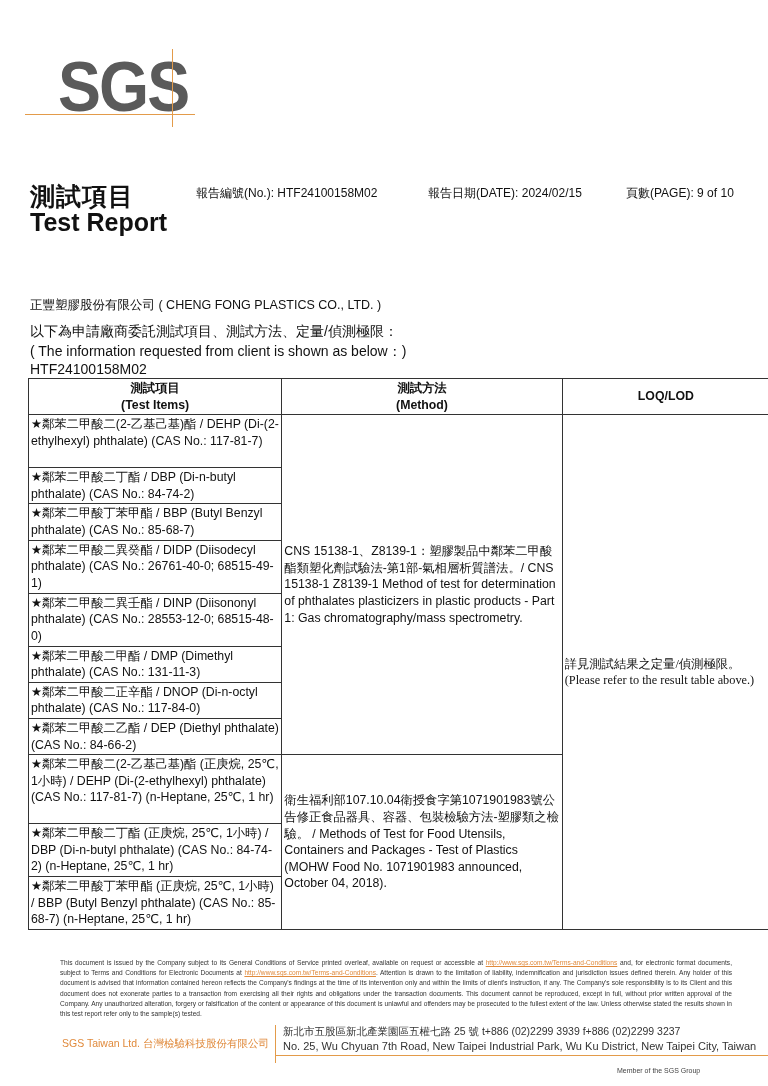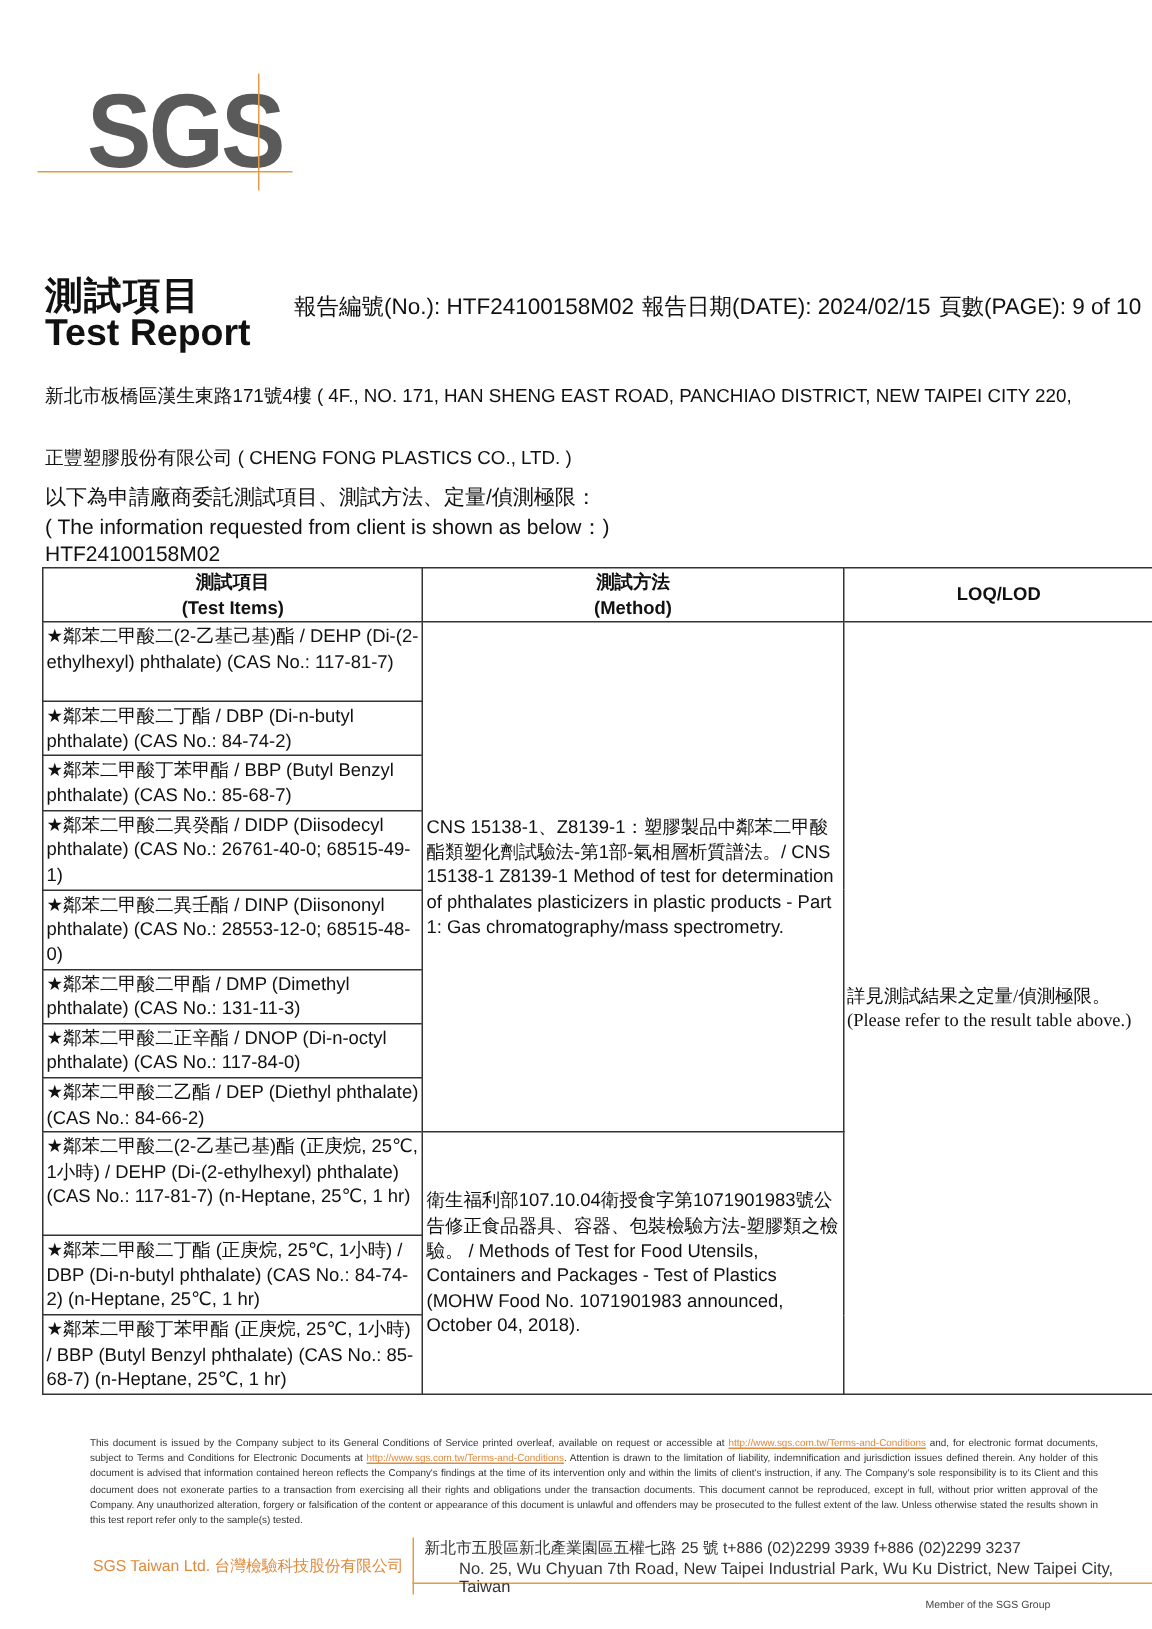--- a/index.html
+++ b/index.html
@@ -9,59 +9,58 @@
 
   
   .logo { left:58px; top:52px; font-family:"Liberation Sans", sans-serif; font-weight:bold;
           font-size:70px; letter-spacing:-2px; color:#5a5a5a; line-height:1; transform:scaleX(0.92); transform-origin:left top; }
   .logo-hline { left:25px; top:114px; width:170px; height:1px; background:#e39b4a; }
   .logo-vline { left:172px; top:49px; width:1px; height:78px; background:#e39b4a; }
 
   
   .title-cn { left:30px; top:180px; font-size:25px; font-weight:bold; letter-spacing:1px; }
   .title-en { left:30px; top:208px; font-size:25px; font-weight:bold;text-align:center; }
-  .meta { top:195px; font-size:15px;text-align:center; }
+  .meta { top:185px; font-size:12px;text-align:center; }
   .client { left:30px; top:249px; font-size:12.5px;margin-top:48px; }
   .addr { left:30px; top:256px; font-size:12.5px; line-height:17px; width:720px; }
 
   .intro { left:30px; font-size:14px; }
 
   
   table.main { position:absolute; left:28px; top:378px; width:742px; border-collapse:collapse; table-layout:fixed; }
   table.main td, table.main th { border:1.5px solid #333; vertical-align:top; font-size:12.3px; line-height:16.6px; padding:1px 2px; }
   table.main th { font-weight:bold; text-align:center; vertical-align:middle; height:33px; }
   td.method { vertical-align:middle !important; padding:0 3px; }
   td.loq { vertical-align:middle !important; padding:0 3px;font-family:Liberation Serif, serif; }
 
   
   .footer-text { left:60px; top:958px; width:672px; font-size:6.6px; line-height:10.2px; color:#333; text-align:justify; }
   .footer-text .lnk { color:#e08a3c; text-decoration:underline; }
   .sgs-tw { left:62px; top:1037px; font-size:10.5px; color:#e08a3c; }
   .foot-vline { left:275px; top:1025px; width:1px; height:38px; background:#e39b4a; }
   .foot-hline { left:275px; top:1055px; width:493px; height:1px; background:#e39b4a; }
   .foot-addr1 { left:283px; top:1025px; font-size:10.5px; color:#333; }
-  .foot-addr2 { left:283px; top:1040px; font-size:11px; color:#333;margin-left:23px; }
+  .foot-addr2 { left:283px; top:1040px; font-size:11px; color:#333; }
   .member { left:617px; top:1067px; font-size:7px; color:#444; }
 </style>
 </head>
 <body>
 
 <div class="abs logo">SGS</div>
 <div class="abs logo-hline"></div>
 <div class="abs logo-vline"></div>
 
 <div class="abs title-cn">測試項目</div>
 <div class="abs title-en">Test Report</div>
 <div class="abs meta" style="left:196px">報告編號(No.): HTF24100158M02</div>
 <div class="abs meta" style="left:428px">報告日期(DATE): 2024/02/15</div>
 <div class="abs meta" style="left:626px">頁數(PAGE): 9 of 10</div>
 
 <div class="abs client">正豐塑膠股份有限公司 ( CHENG FONG PLASTICS CO., LTD. )</div>
 <div class="abs addr">
-  <div>新北市板橋區漢生東路171號4樓 ( 4F., NO. 171, HAN SHENG EAST ROAD, PANCHIAO DISTRICT, NEW TAIPEI CITY 220,</div>
 </div>
 
 <div class="abs intro" style="top:323px">以下為申請廠商委託測試項目、測試方法、定量/偵測極限：</div>
 <div class="abs intro" style="top:343px">( The information requested from client is shown as below：)</div>
 <div class="abs intro" style="top:361px">HTF24100158M02</div>
 
 <table class="main">
   <colgroup>
     <col style="width:253px">
       <col style="width:280px">

